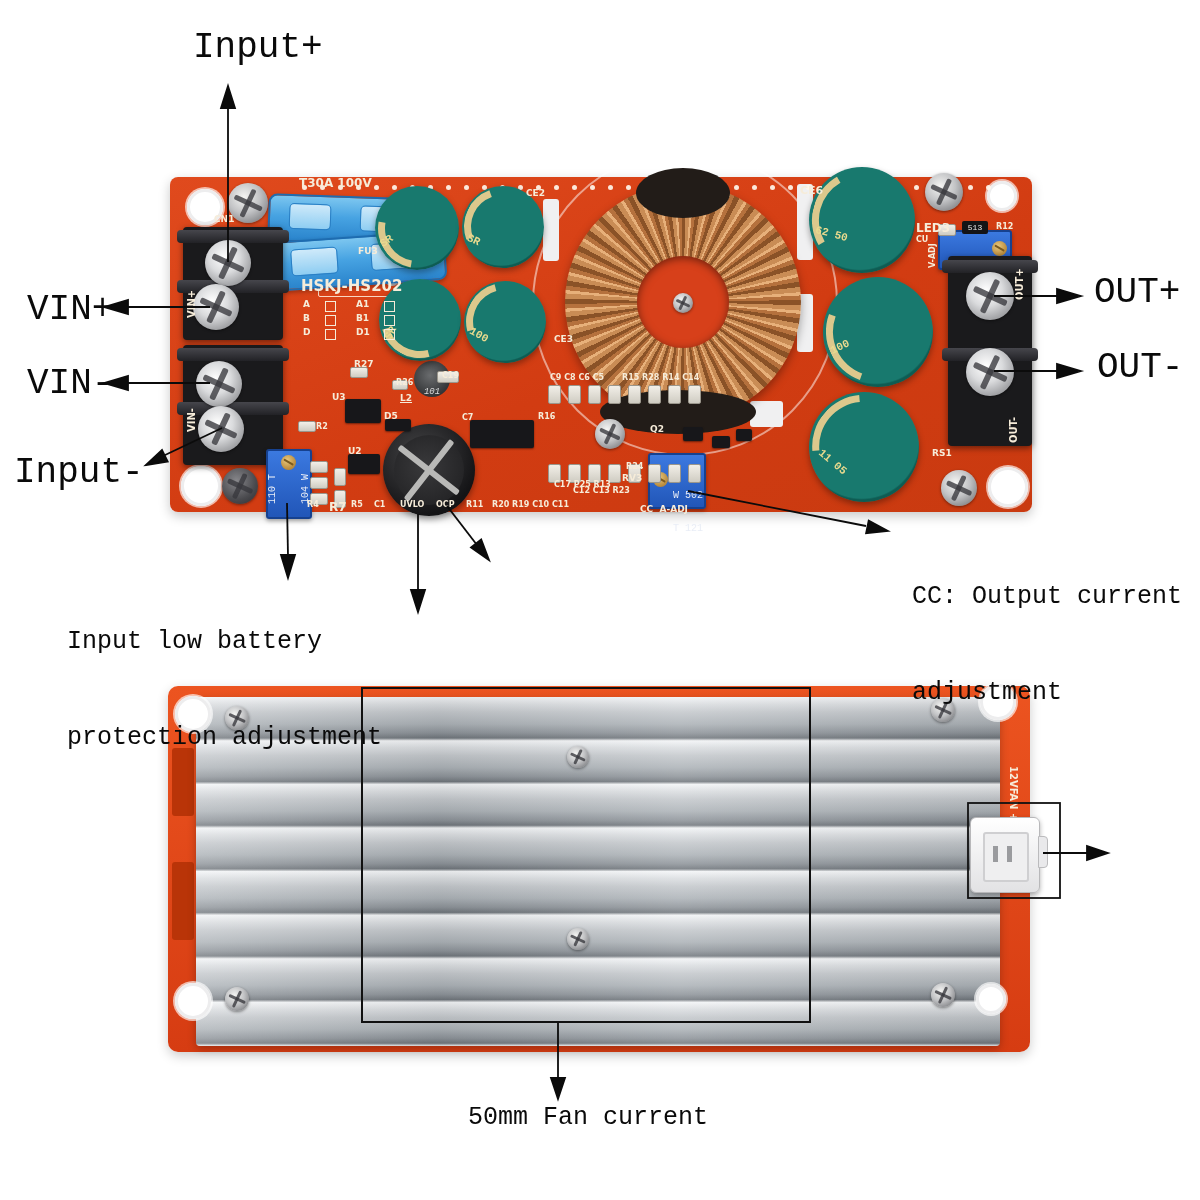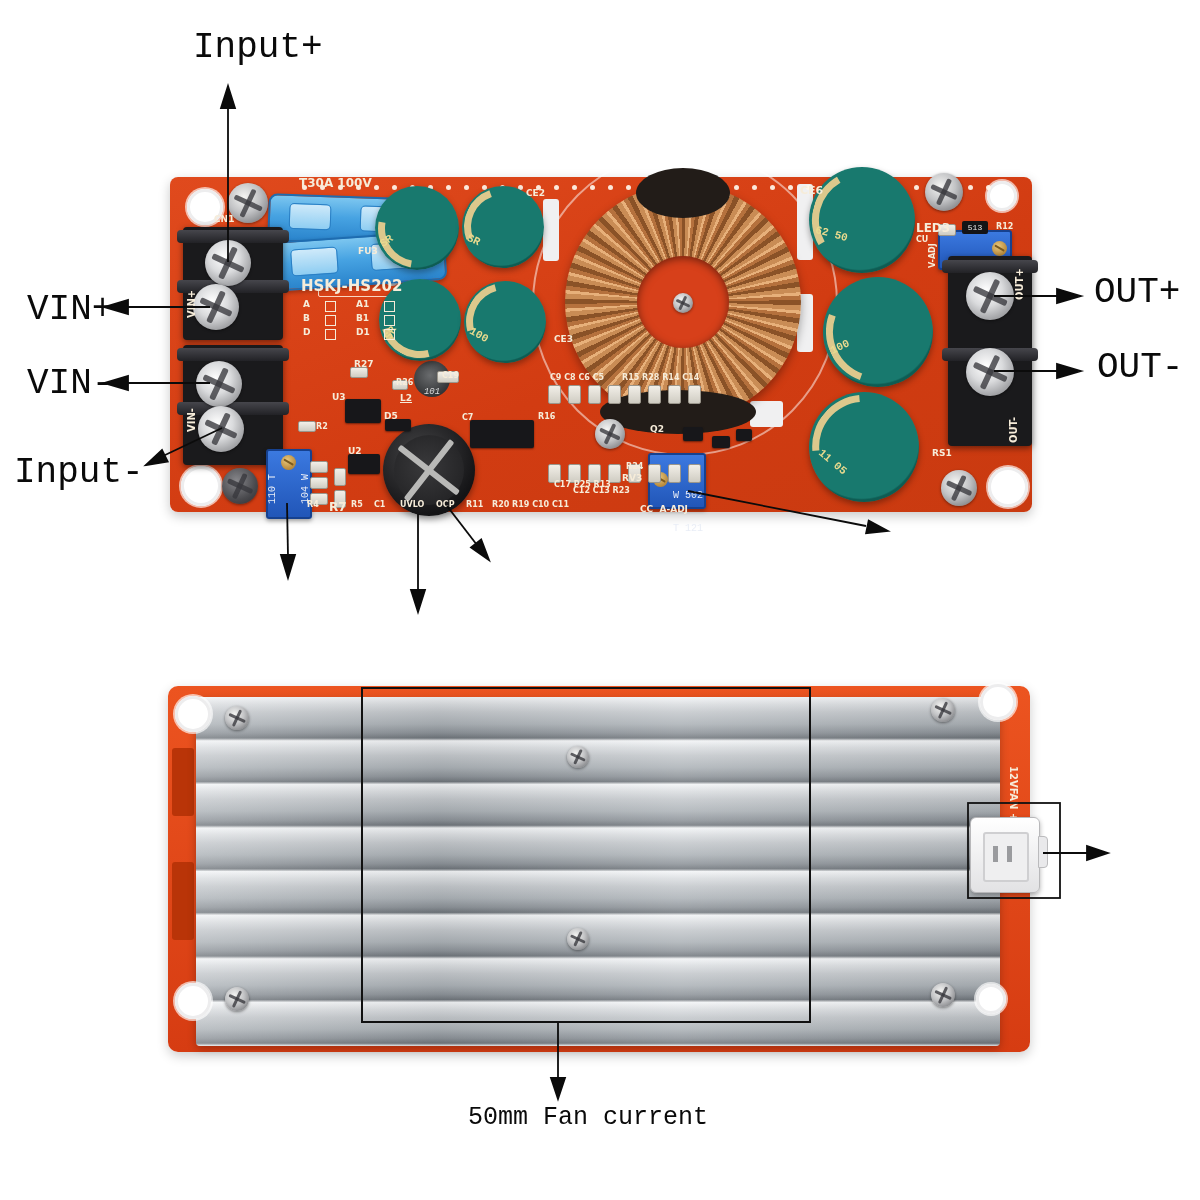--- a/index.html
+++ b/index.html
@@ -225,20 +225,28 @@
         </g>
     </g>
     <rect x="362" y="688" width="448" height="334" fill="none" stroke="#111" stroke-width="2"></rect>
     <rect x="968" y="803" width="92" height="95" fill="none" stroke="#111" stroke-width="1.8"></rect>
   </svg>
 
   <div class="ann" style="left:193px;top:27px;">Input+</div>
   <div class="ann" style="left:27px;top:289px;">VIN+</div>
   <div class="ann" style="left:27px;top:363px;">VIN-</div>
   <div class="ann" style="left:14px;top:452px;">Input-</div>
+  <div class="ann-sm" style="left:67px;top:562px;">
+    <div>Input low battery</div>
+    <div>protection adjustment</div>
+  </div>
+  <div class="ann-sm" style="left:912px;top:517px;">
+    <div>CC: Output current</div>
+    <div>adjustment</div>
+  </div>
   <div class="ann" style="left:1094px;top:272px;">OUT+</div>
   <div class="ann" style="left:1097px;top:347px;">OUT-</div>
   <div class="ann-sm" style="left:468px;top:1102px;">50mm Fan current</div>
 
 <div class="hole" style="left: 187px; top: 189px; width: 36px; height: 36px;"></div>
     <div class="hole" style="left: 987px; top: 181px; width: 30px; height: 30px;"></div>
     <div class="hole" style="left: 181px; top: 466px; width: 40px; height: 40px;"></div>
     <div class="hole" style="left: 988px; top: 467px; width: 40px; height: 40px;"></div>
     <div class="hole" style="left: 175px; top: 696px; width: 36px; height: 36px;"></div>
     <div class="hole" style="left: 980px; top: 684px; width: 36px; height: 36px;"></div>

